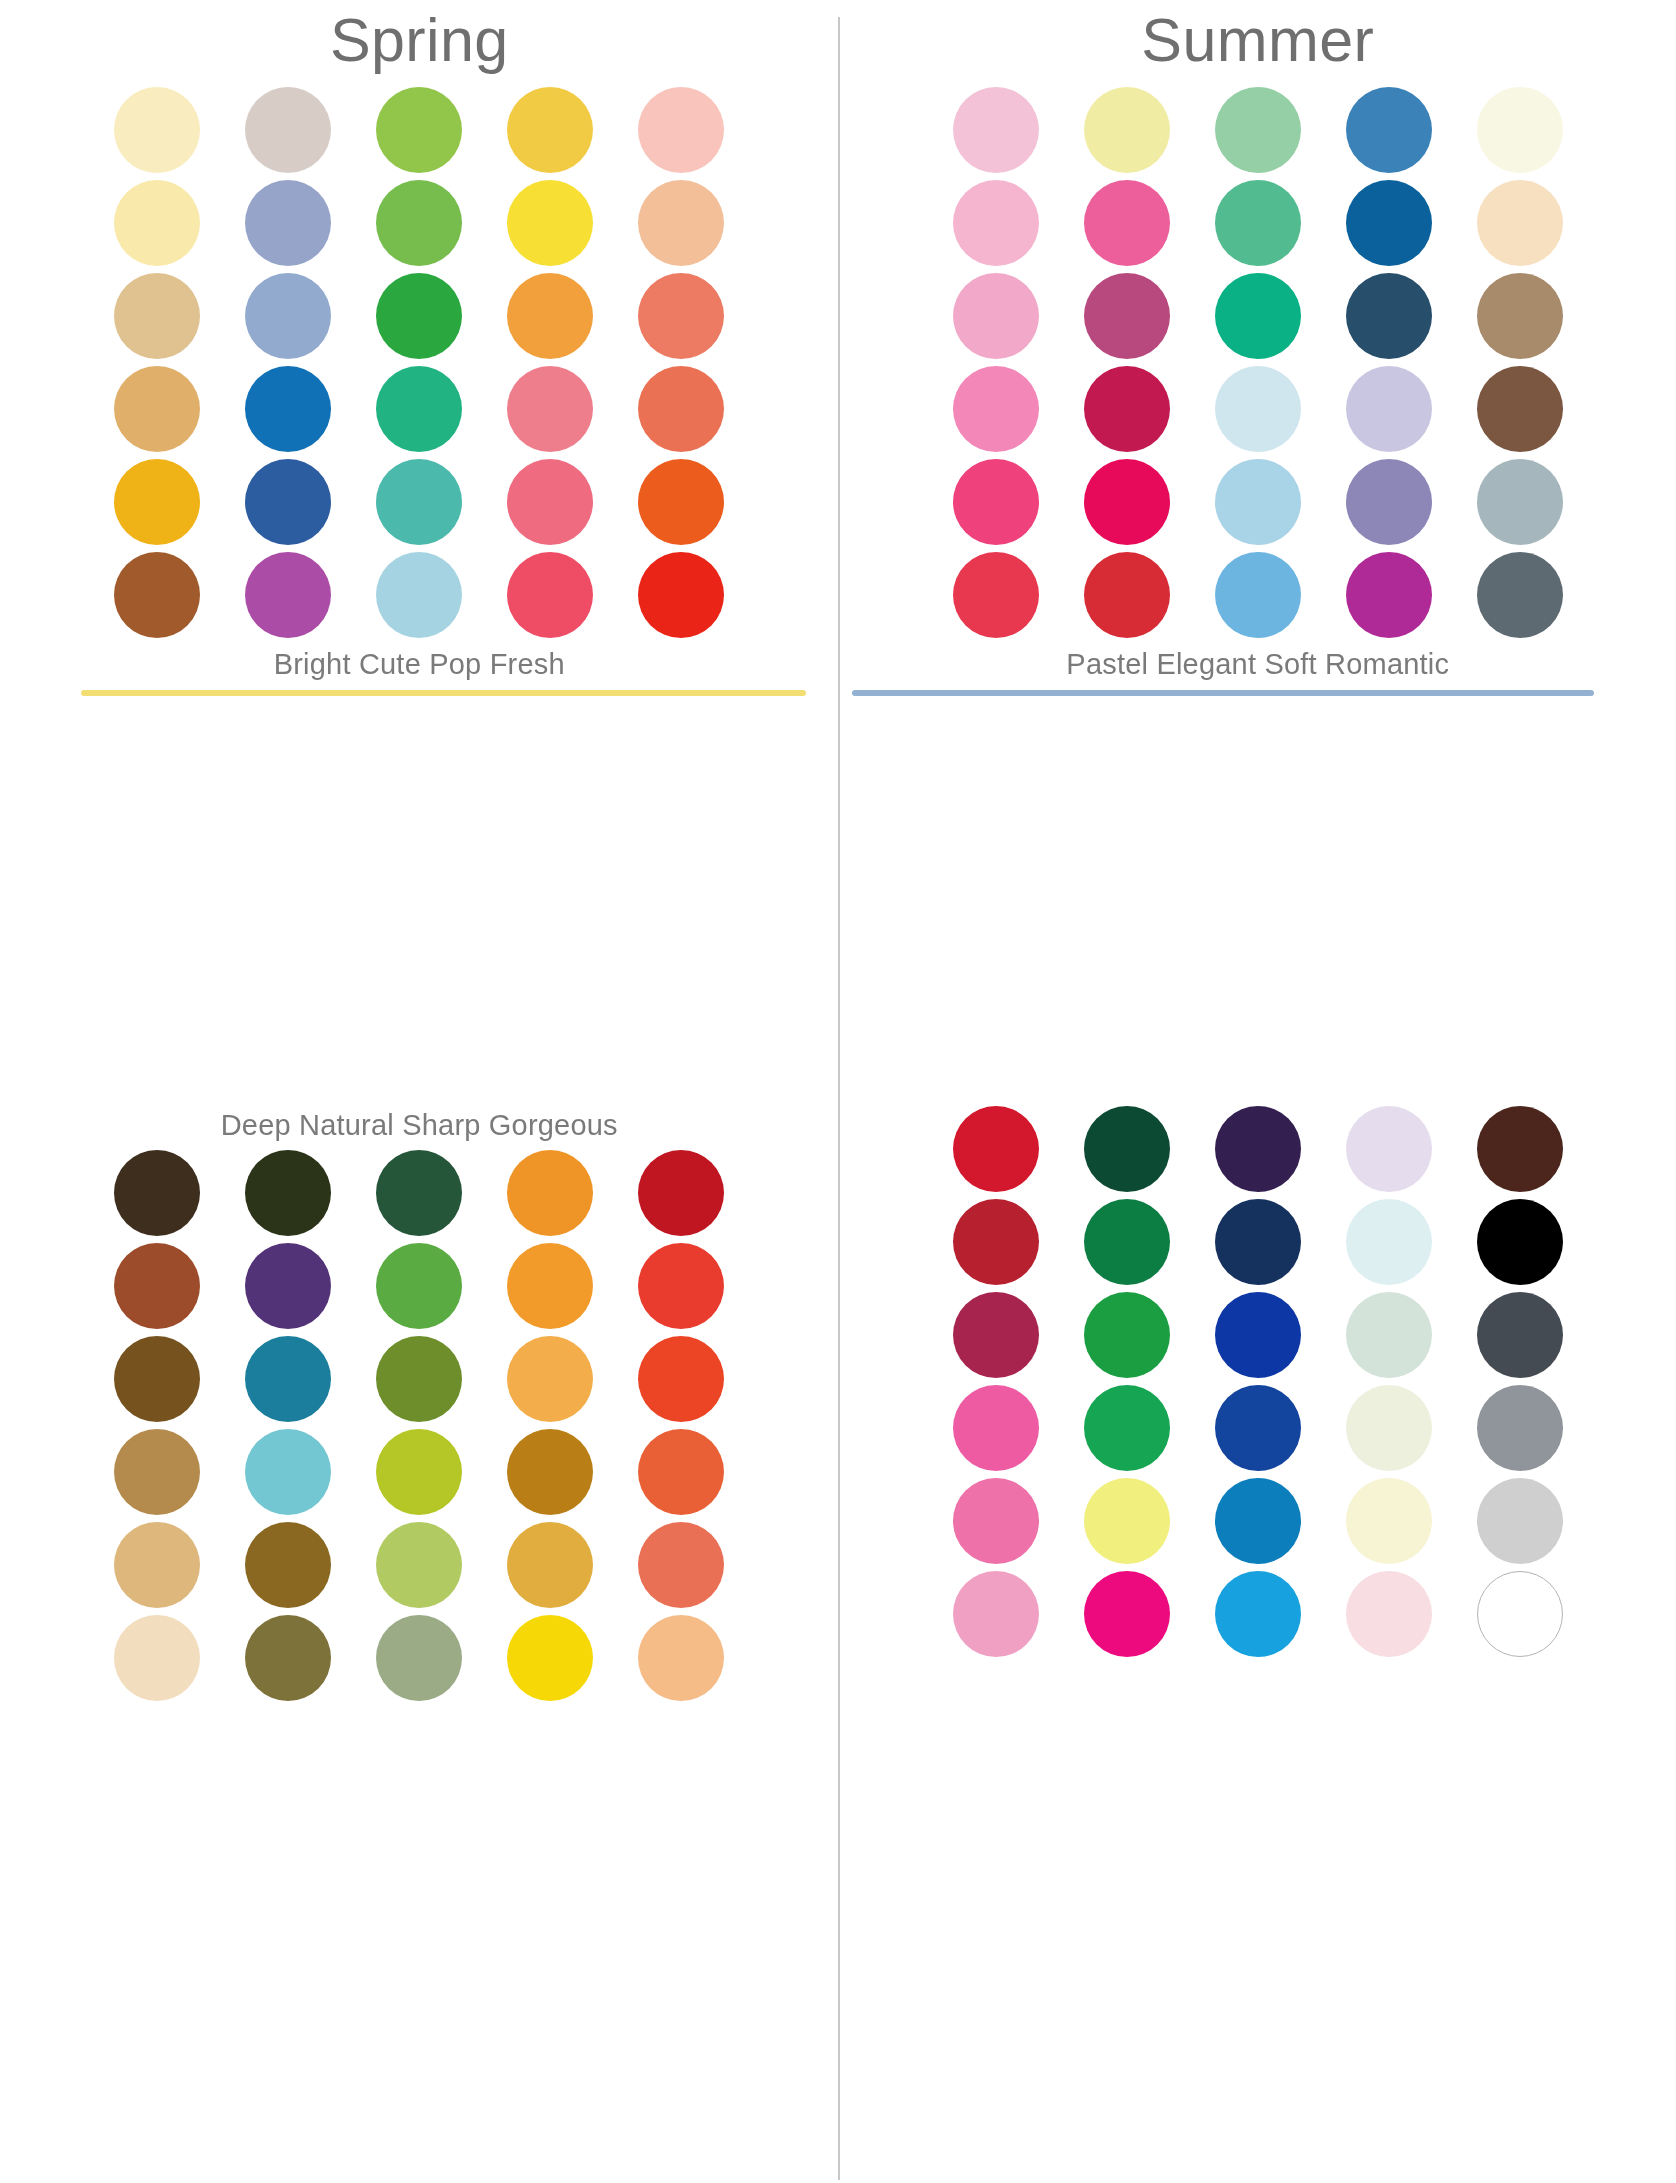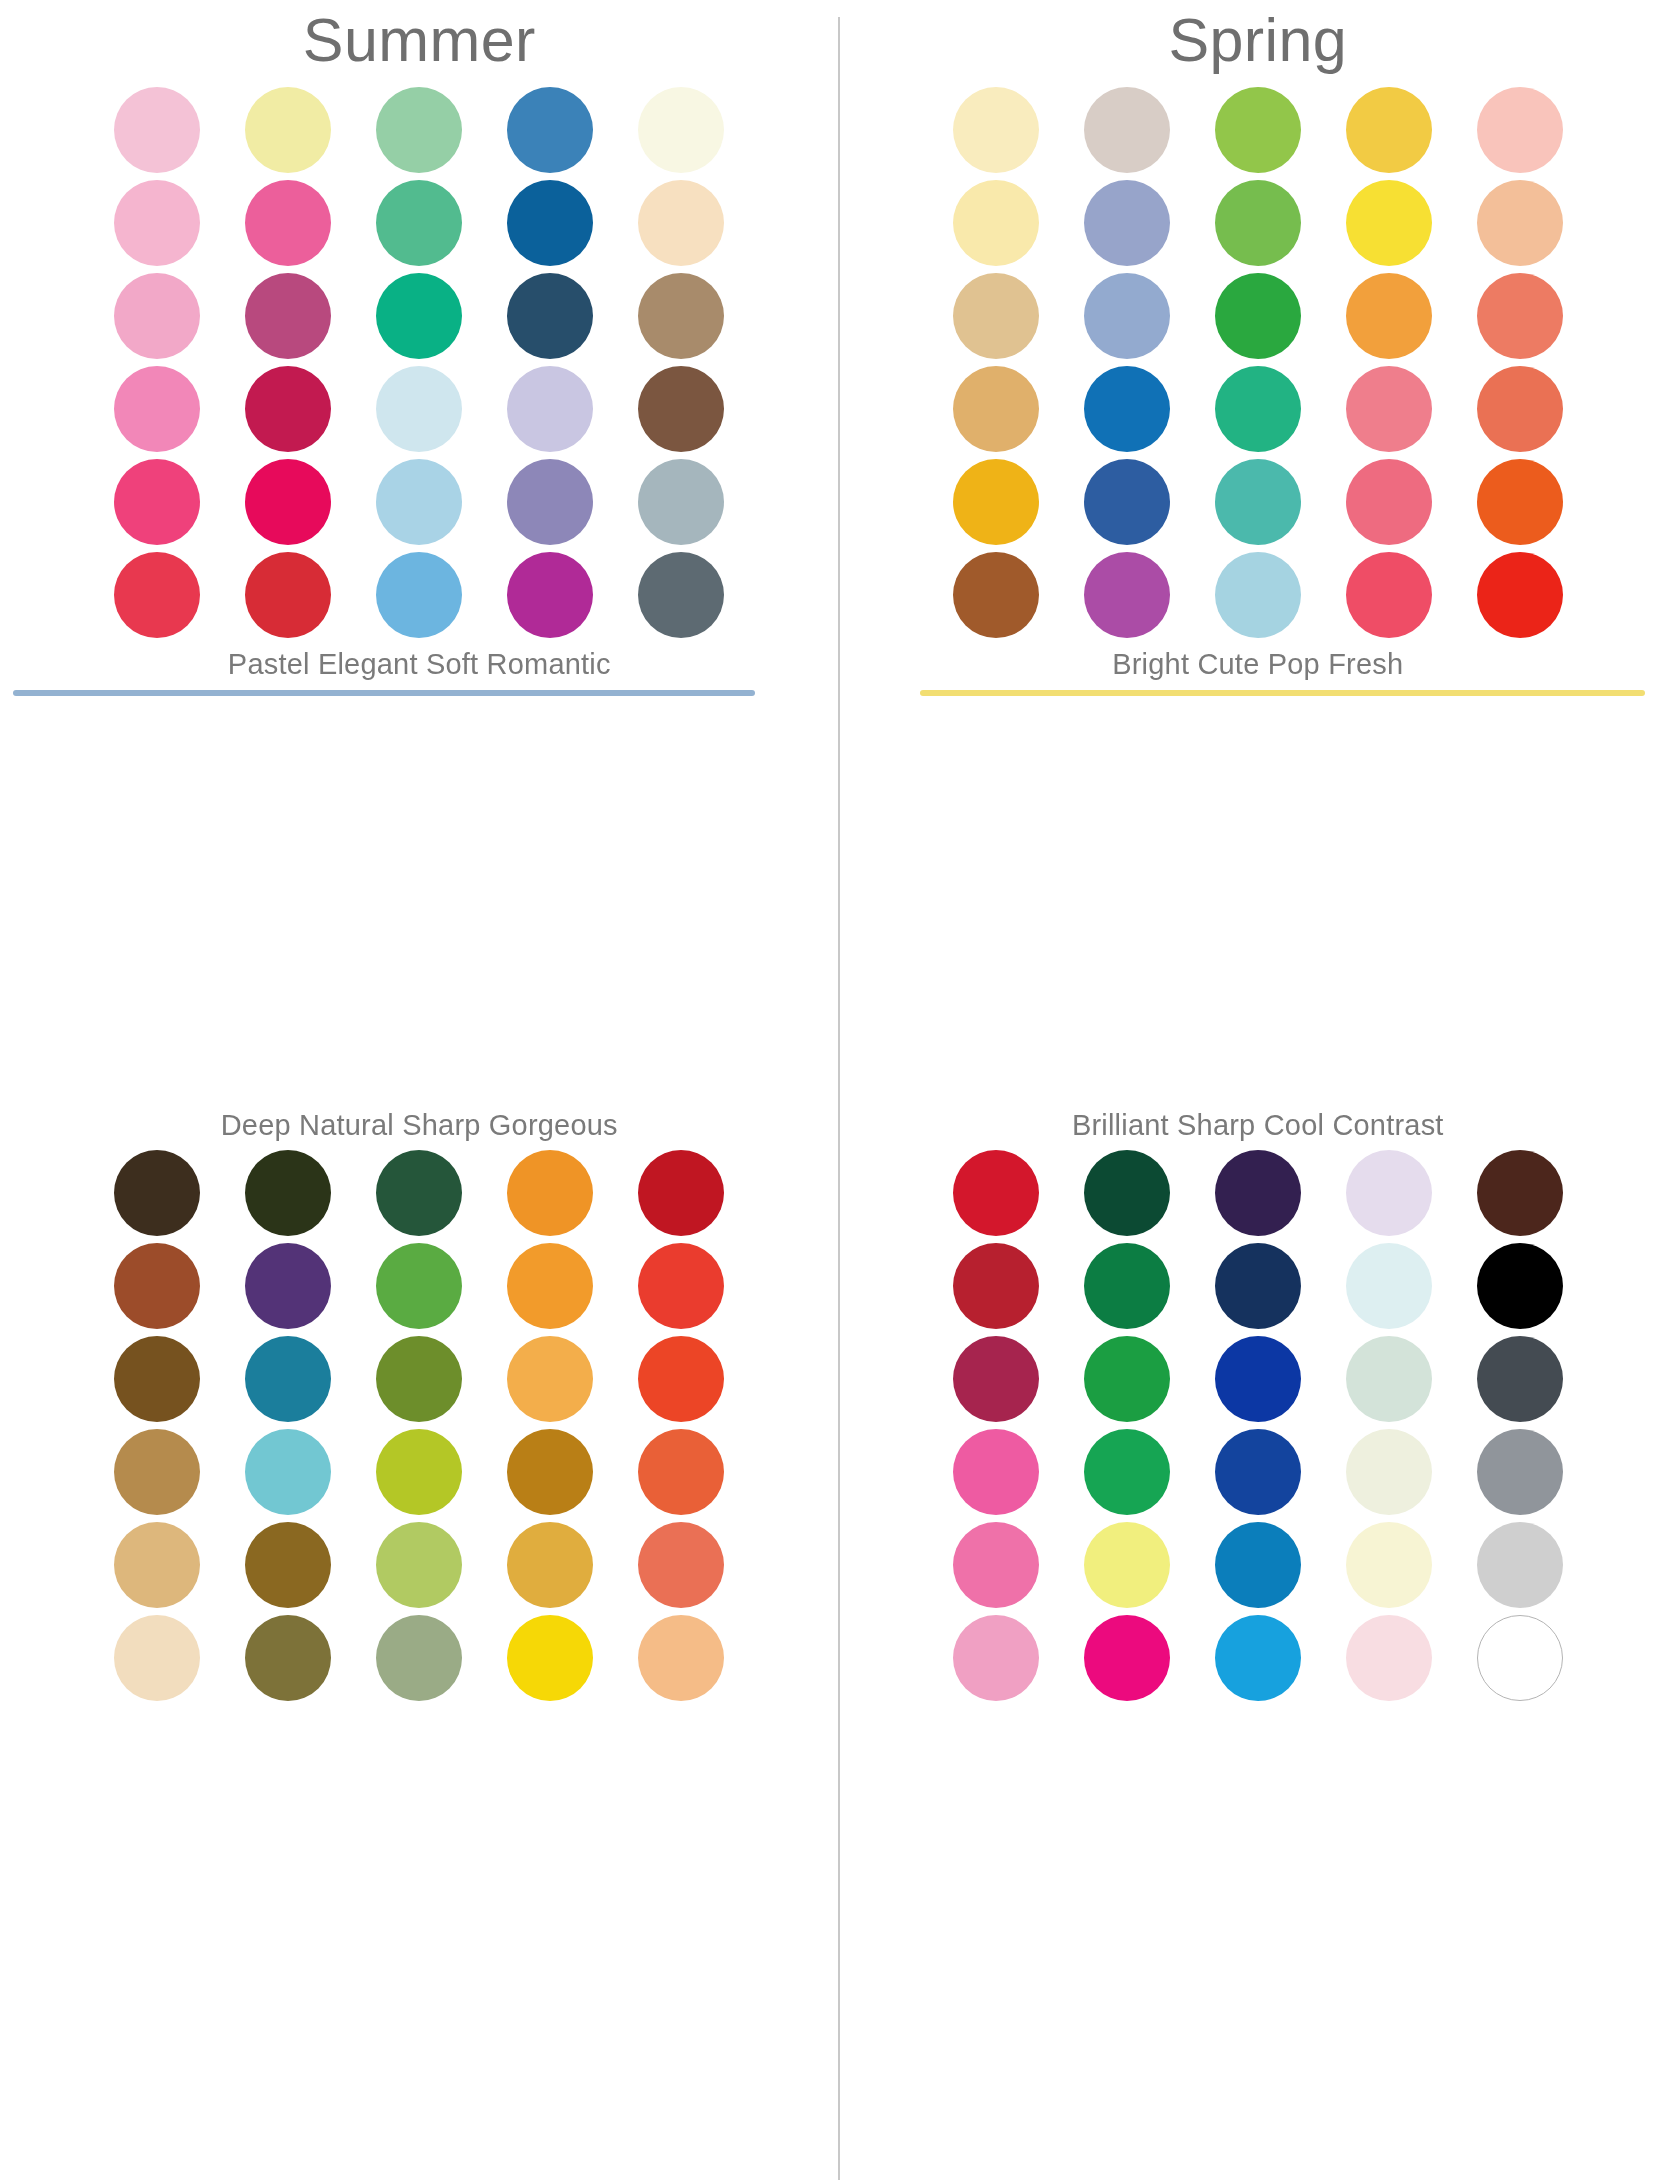--- a/index.html
+++ b/index.html
@@ -108,20 +108,60 @@
   }
 
   .rule-slot { width: 100%; display: flex; }
 </style>
 </head>
 <body>
 
 <div id="chart">
 
   <div class="v-divider" style="background: rgb(200, 200, 200);"></div>
+
+  <div class="quad top">
+    <div class="season-title">Spring</div>
+    <div class="swatch-grid">
+        <div class="swatch" style="background: rgb(249, 236, 190);"></div>
+        <div class="swatch" style="background: rgb(216, 205, 198);"></div>
+        <div class="swatch" style="background: rgb(146, 198, 74);"></div>
+        <div class="swatch" style="background: rgb(242, 203, 68);"></div>
+        <div class="swatch" style="background: rgb(249, 196, 187);"></div>
+        <div class="swatch" style="background: rgb(249, 233, 171);"></div>
+        <div class="swatch" style="background: rgb(151, 164, 202);"></div>
+        <div class="swatch" style="background: rgb(118, 189, 78);"></div>
+        <div class="swatch" style="background: rgb(247, 224, 51);"></div>
+        <div class="swatch" style="background: rgb(243, 191, 153);"></div>
+        <div class="swatch" style="background: rgb(224, 194, 145);"></div>
+        <div class="swatch" style="background: rgb(147, 170, 207);"></div>
+        <div class="swatch" style="background: rgb(42, 168, 63);"></div>
+        <div class="swatch" style="background: rgb(242, 160, 60);"></div>
+        <div class="swatch" style="background: rgb(237, 123, 99);"></div>
+        <div class="swatch" style="background: rgb(224, 176, 107);"></div>
+        <div class="swatch" style="background: rgb(16, 113, 182);"></div>
+        <div class="swatch" style="background: rgb(34, 179, 131);"></div>
+        <div class="swatch" style="background: rgb(239, 126, 140);"></div>
+        <div class="swatch" style="background: rgb(234, 113, 84);"></div>
+        <div class="swatch" style="background: rgb(239, 179, 23);"></div>
+        <div class="swatch" style="background: rgb(45, 93, 161);"></div>
+        <div class="swatch" style="background: rgb(75, 185, 172);"></div>
+        <div class="swatch" style="background: rgb(238, 107, 128);"></div>
+        <div class="swatch" style="background: rgb(236, 92, 29);"></div>
+        <div class="swatch" style="background: rgb(160, 90, 43);"></div>
+        <div class="swatch" style="background: rgb(171, 76, 166);"></div>
+        <div class="swatch" style="background: rgb(165, 211, 225);"></div>
+        <div class="swatch" style="background: rgb(239, 77, 102);"></div>
+        <div class="swatch" style="background: rgb(235, 36, 24);"></div>
+      </div>
+    <div class="keywords">Bright  Cute  Pop  Fresh</div>
+    <div class="rule-slot">
+      <div class="h-divider spring-rule" style="background: rgb(242, 222, 114);"></div>
+    </div>
+  </div>
 
   <div class="quad top">
     <div class="season-title">Summer</div>
     <div class="swatch-grid">
         <div class="swatch" style="background: rgb(244, 194, 214);"></div>
         <div class="swatch" style="background: rgb(241, 236, 164);"></div>
         <div class="swatch" style="background: rgb(149, 207, 166);"></div>
         <div class="swatch" style="background: rgb(59, 130, 184);"></div>
         <div class="swatch" style="background: rgb(248, 247, 227);"></div>
         <div class="swatch" style="background: rgb(245, 181, 207);"></div>
@@ -149,60 +189,20 @@
         <div class="swatch" style="background: rgb(108, 181, 224);"></div>
         <div class="swatch" style="background: rgb(176, 42, 151);"></div>
         <div class="swatch" style="background: rgb(93, 106, 114);"></div>
       </div>
     <div class="keywords">Pastel  Elegant  Soft  Romantic</div>
     <div class="rule-slot">
       <div class="h-divider summer-rule" style="background: rgb(147, 178, 209);"></div>
     </div>
   </div>
 
-  <div class="quad top">
-    <div class="season-title">Spring</div>
-    <div class="swatch-grid">
-        <div class="swatch" style="background: rgb(249, 236, 190);"></div>
-        <div class="swatch" style="background: rgb(216, 205, 198);"></div>
-        <div class="swatch" style="background: rgb(146, 198, 74);"></div>
-        <div class="swatch" style="background: rgb(242, 203, 68);"></div>
-        <div class="swatch" style="background: rgb(249, 196, 187);"></div>
-        <div class="swatch" style="background: rgb(249, 233, 171);"></div>
-        <div class="swatch" style="background: rgb(151, 164, 202);"></div>
-        <div class="swatch" style="background: rgb(118, 189, 78);"></div>
-        <div class="swatch" style="background: rgb(247, 224, 51);"></div>
-        <div class="swatch" style="background: rgb(243, 191, 153);"></div>
-        <div class="swatch" style="background: rgb(224, 194, 145);"></div>
-        <div class="swatch" style="background: rgb(147, 170, 207);"></div>
-        <div class="swatch" style="background: rgb(42, 168, 63);"></div>
-        <div class="swatch" style="background: rgb(242, 160, 60);"></div>
-        <div class="swatch" style="background: rgb(237, 123, 99);"></div>
-        <div class="swatch" style="background: rgb(224, 176, 107);"></div>
-        <div class="swatch" style="background: rgb(16, 113, 182);"></div>
-        <div class="swatch" style="background: rgb(34, 179, 131);"></div>
-        <div class="swatch" style="background: rgb(239, 126, 140);"></div>
-        <div class="swatch" style="background: rgb(234, 113, 84);"></div>
-        <div class="swatch" style="background: rgb(239, 179, 23);"></div>
-        <div class="swatch" style="background: rgb(45, 93, 161);"></div>
-        <div class="swatch" style="background: rgb(75, 185, 172);"></div>
-        <div class="swatch" style="background: rgb(238, 107, 128);"></div>
-        <div class="swatch" style="background: rgb(236, 92, 29);"></div>
-        <div class="swatch" style="background: rgb(160, 90, 43);"></div>
-        <div class="swatch" style="background: rgb(171, 76, 166);"></div>
-        <div class="swatch" style="background: rgb(165, 211, 225);"></div>
-        <div class="swatch" style="background: rgb(239, 77, 102);"></div>
-        <div class="swatch" style="background: rgb(235, 36, 24);"></div>
-      </div>
-    <div class="keywords">Bright  Cute  Pop  Fresh</div>
-    <div class="rule-slot">
-      <div class="h-divider spring-rule" style="background: rgb(242, 222, 114);"></div>
-    </div>
-  </div>
-
   <div class="quad bottom">
     <div class="keywords">Deep  Natural  Sharp  Gorgeous</div>
     <div class="swatch-grid">
         <div class="swatch" style="background: rgb(61, 46, 30);"></div>
         <div class="swatch" style="background: rgb(43, 52, 24);"></div>
         <div class="swatch" style="background: rgb(37, 86, 58);"></div>
         <div class="swatch" style="background: rgb(239, 148, 38);"></div>
         <div class="swatch" style="background: rgb(192, 22, 34);"></div>
         <div class="swatch" style="background: rgb(156, 76, 42);"></div>
         <div class="swatch" style="background: rgb(83, 51, 119);"></div>
@@ -226,21 +226,20 @@
         <div class="swatch" style="background: rgb(234, 112, 85);"></div>
         <div class="swatch" style="background: rgb(242, 221, 190);"></div>
         <div class="swatch" style="background: rgb(125, 114, 57);"></div>
         <div class="swatch" style="background: rgb(154, 171, 134);"></div>
         <div class="swatch" style="background: rgb(246, 216, 6);"></div>
         <div class="swatch" style="background: rgb(245, 188, 135);"></div>
       </div>
   </div>
 
   <div class="quad bottom">
-    <div class="keywords">Brilliant  Sharp  Cool  Contrast</div>
     <div class="swatch-grid">
         <div class="swatch" style="background: rgb(211, 23, 44);"></div>
         <div class="swatch" style="background: rgb(12, 74, 51);"></div>
         <div class="swatch" style="background: rgb(51, 32, 80);"></div>
         <div class="swatch" style="background: rgb(229, 220, 237);"></div>
         <div class="swatch" style="background: rgb(76, 38, 28);"></div>
         <div class="swatch" style="background: rgb(183, 32, 47);"></div>
         <div class="swatch" style="background: rgb(12, 125, 67);"></div>
         <div class="swatch" style="background: rgb(21, 50, 94);"></div>
         <div class="swatch" style="background: rgb(221, 239, 241);"></div>

